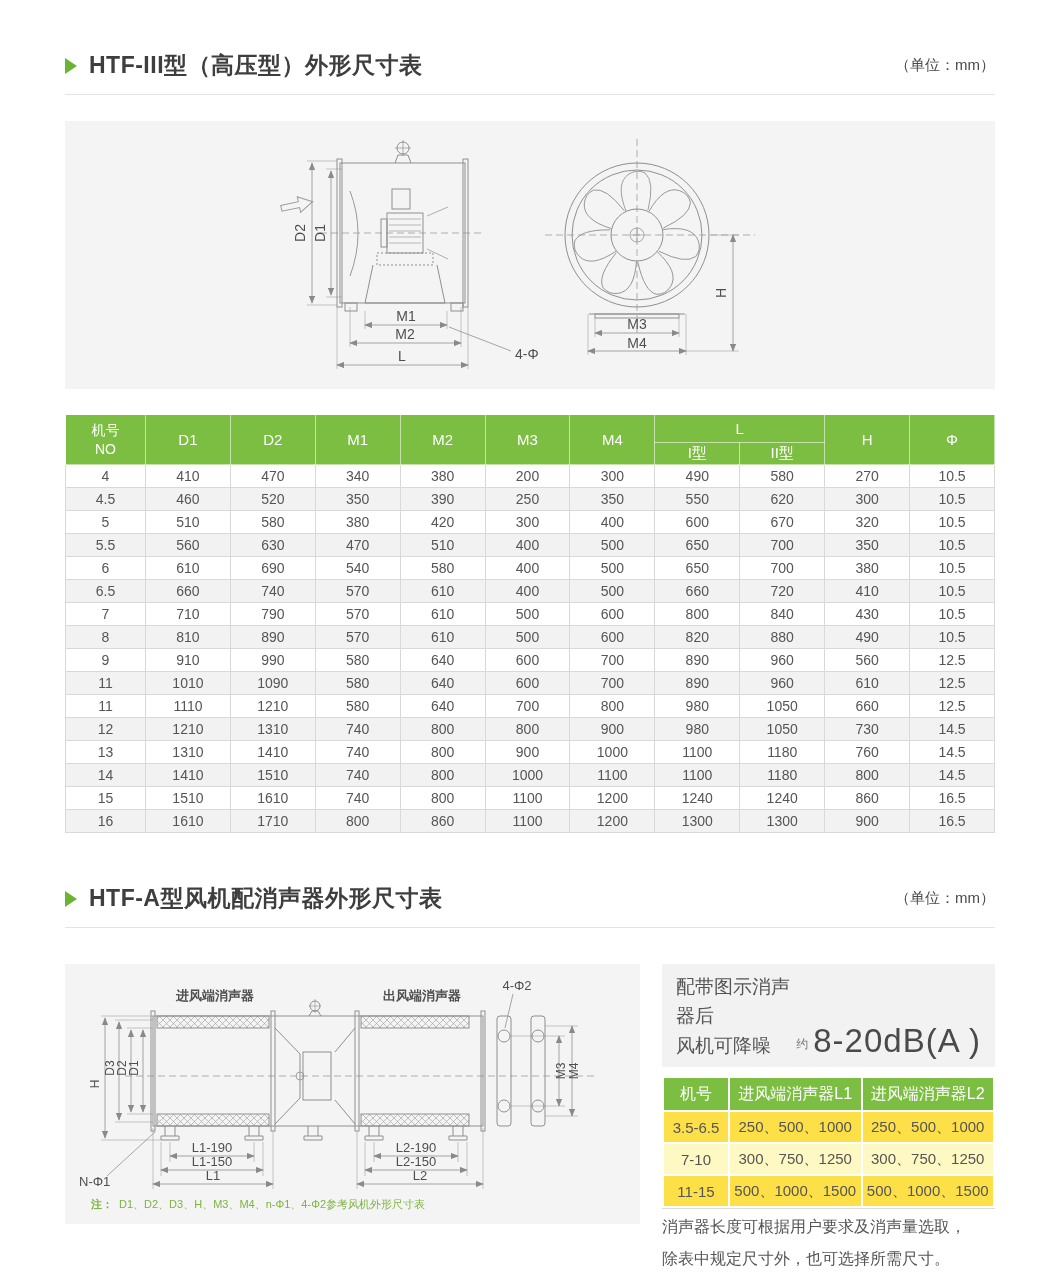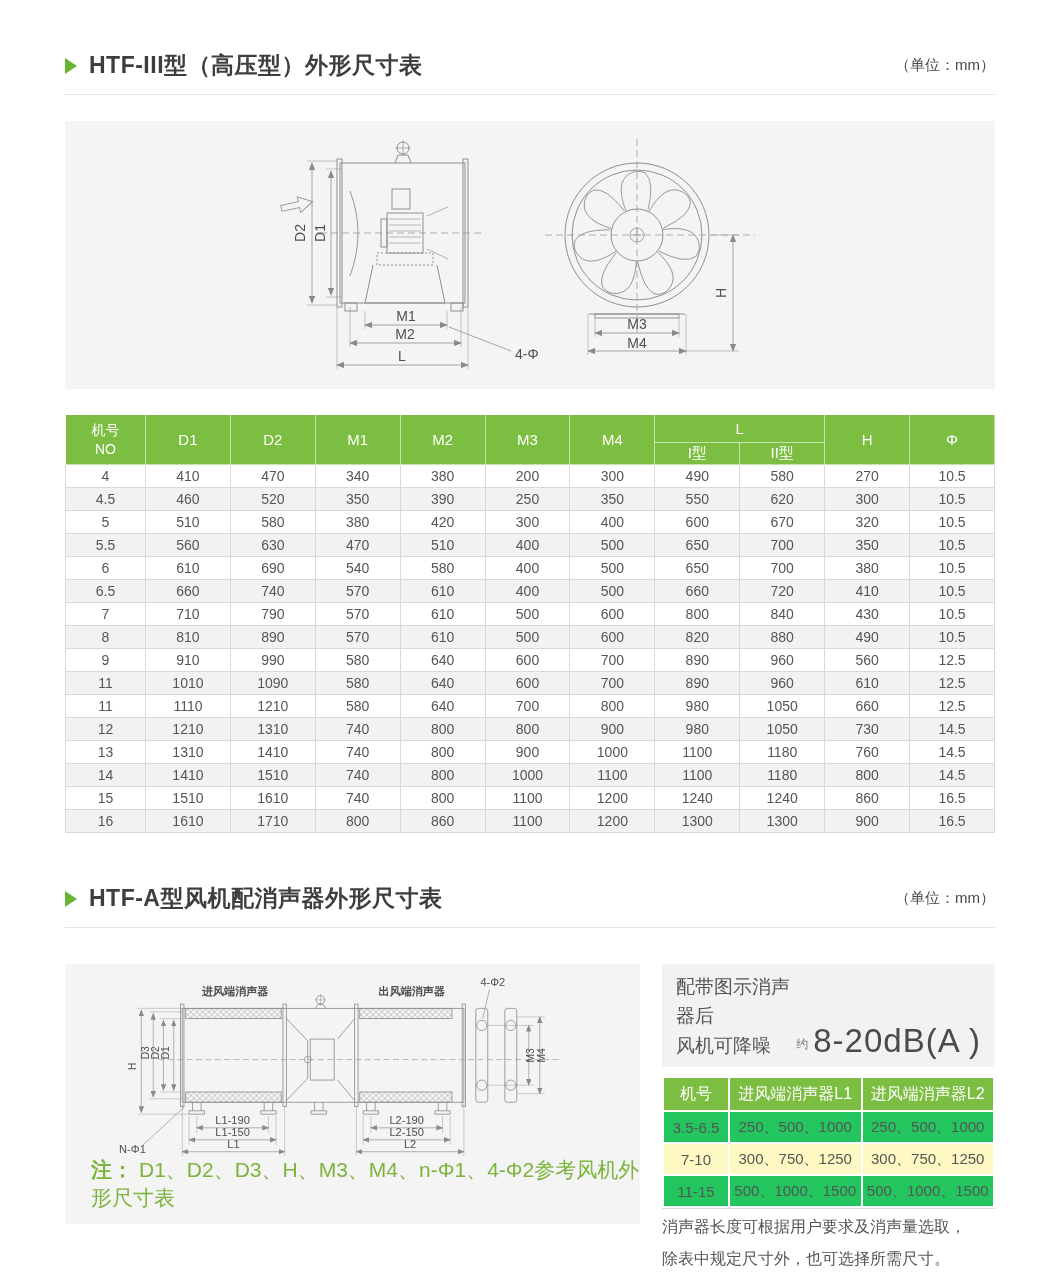--- a/index.html
+++ b/index.html
@@ -23,21 +23,21 @@
     border-bottom:8px solid transparent;
   }
   .sec-title { font-size:23px; font-weight:bold; color:#3e3e3e; letter-spacing:.5px; }
   .sec-unit  { margin-left:auto; font-size:15px; color:#4a4a4a; }
 
   
   .draw-box { background:#f4f4f4; }
   .draw-box-1 { margin-top:26px; height:268px; }
   .draw-box-2 { width:575px; height:260px; display:flex; flex-direction:column; }
   .draw-box svg { display:block; }
-  .note-line { margin-top:auto; padding:0 0 12px 26px; font-size:21px; color:#7cb43c; }
+  .note-line { margin-top:auto; padding:0 0 12px 26px; font-size:11px; color:#7cb43c; }
   .note-line b { font-weight:bold; margin-right:6px; }
 
   
   .dim-table {
     width:930px; margin-top:25px; border-collapse:collapse; table-layout:fixed;
   }
   .dim-table col.c-no { width:80px; }
   .dim-table th {
     background:#7cbe41; color:#ffffff; font-weight:normal; font-size:15px;
     border:1px solid rgba(255,255,255,.55); text-align:center;
@@ -70,21 +70,21 @@
   .silencer-table {
     width:100%; margin-top:9px; border-collapse:separate; border-spacing:2px;
     table-layout:fixed; border-bottom:1px solid #dcdcdc;
   }
   .silencer-table col.s-no { width:64px; }
   .silencer-table th {
     background:#7cbe41; color:#fff; font-weight:normal; font-size:16px;
     height:32px; text-align:center;
   }
   .silencer-table td {
-    height:30px; text-align:center; font-size:15px; color:#555; background:#22c55e;
+    height:30px; text-align:center; font-size:15px; color:#555; background:#fde047;
   }
   .silencer-table tbody tr:nth-child(2) td { background:#fef9c3; }
 
   .footer-text { margin-top:2px; font-size:16px; color:#555; line-height:1.95; }
 
   
   text.dim { font-family:"Liberation Sans","DejaVu Sans",sans-serif; fill:#4f4f4f; }
 </style>
 </head>
 <body>

